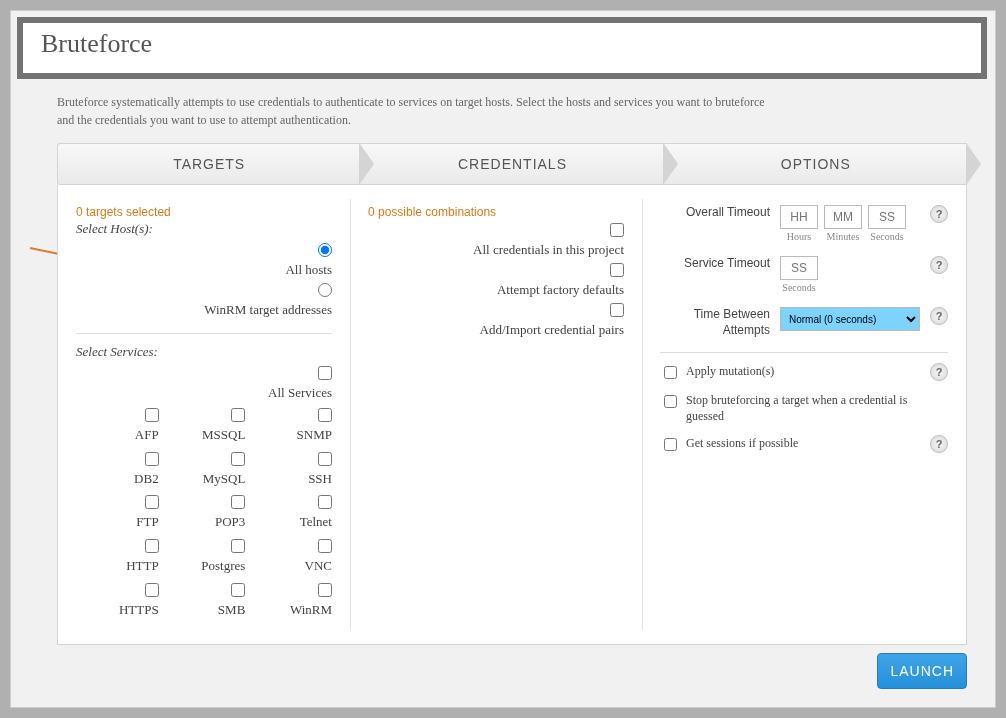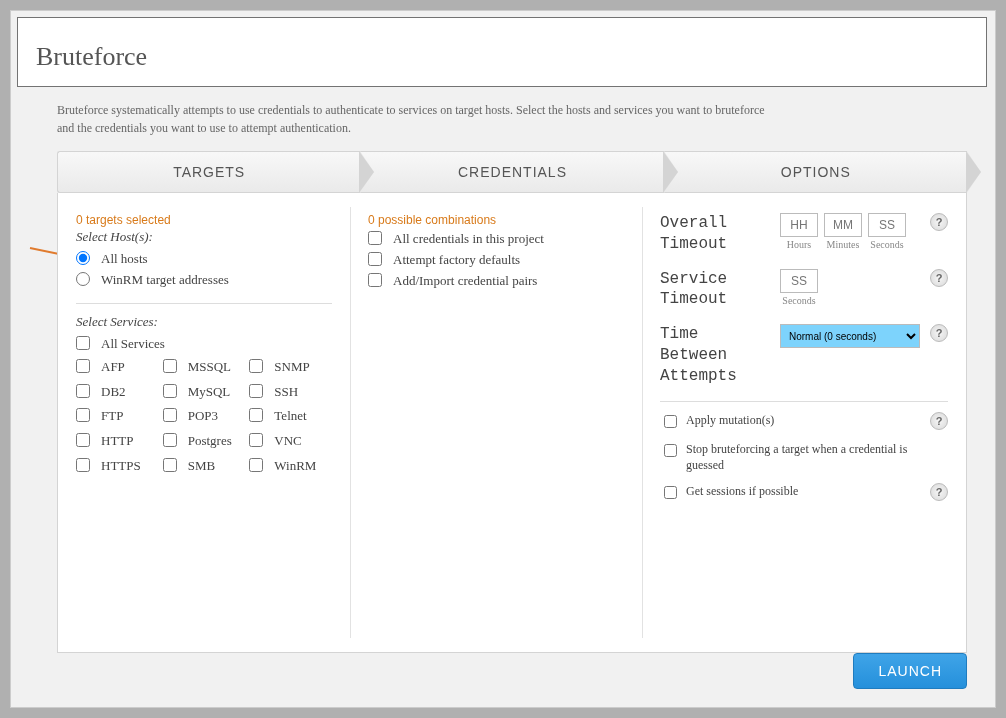--- a/index.html
+++ b/index.html
@@ -14,23 +14,23 @@
   .outer {
     background: #f1f1f1;
     border: 1px solid #ccc;
     width: 986px;
     height: 698px;
     margin: 0 auto;
     position: relative;
   }
   .title-card {
     background: #fff;
-    border: 1px solid #737373;
+    border: 6px solid #737373;
     margin: 6px 8px 8px 6px;
-    padding: 24px 18px 14px 18px;
+    padding: 6px 18px 14px 18px;
   }
   .title-card h1 {
     margin: 0;
     font-family: Georgia, 'Times New Roman', serif;
     font-weight: normal;
     font-size: 26px;
     color: #555;
   }
   .desc {
     margin: 14px 28px 14px 46px;
@@ -108,27 +108,28 @@
   }
   .label-serif {
     font-family: Georgia, serif;
     font-size:13px;
     color:#444;
     margin-bottom:6px;
     font-style:italic;
   }
   .radio-row, .check-row {
     display:flex;
-    align-items:flex-start;
-    gap:11px;
+    align-items:flex-end;
+    gap:5px;
     font-family: Georgia, serif;
     font-size:13px;
     color:#444;
     margin:4px 0;
     line-height:1.3;
+    flex-direction:column;
   }
   .check-row input, .radio-row input { margin:0; width:14px; height:14px; }
   .hr {
     border:none;
     border-top:1px solid #ddd;
     margin:14px 0 10px 0;
   }
   .svc-grid {
     display:grid;
     grid-template-columns: repeat(3, 1fr);
@@ -137,24 +138,25 @@
   }
   .svc-grid .check-row { margin:2px 0; font-family: Georgia, serif; }
   .opt-row {
     display:flex;
     align-items:flex-start;
     margin-bottom:14px;
     gap:10px;
   }
   .opt-label {
     width:110px;
-    font-family: Liberation Mono, monospace;
-    font-size:16px;
+    font-family: Liberation Sans, sans-serif;
+    font-size:12px;
     color:#444;
     line-height:1.3;
+    text-align:right;
   }
   .time-inputs { display:flex; gap:6px; }
   .time-box {
     width:38px;
     text-align:center;
   }
   .time-box input {
     width:100%;
     height:24px;
     border:1px solid #bbb;
@@ -205,21 +207,21 @@
     line-height:1.35;
   }
   .launch {
     position:absolute;
     right:28px;
     bottom:18px;
     background: linear-gradient(#3fa4e8,#2590db);
     color:#fff;
     border:1px solid #1f7cbf;
     border-radius:4px;
-    padding:9px 24px;
+    padding:9px 12px;
     font-size:14px;
     letter-spacing:1px;
     cursor:pointer;
   }
   .arrow-annot {
     position:absolute;
     left:17px;
     top:233px;
     pointer-events:none;
   }

